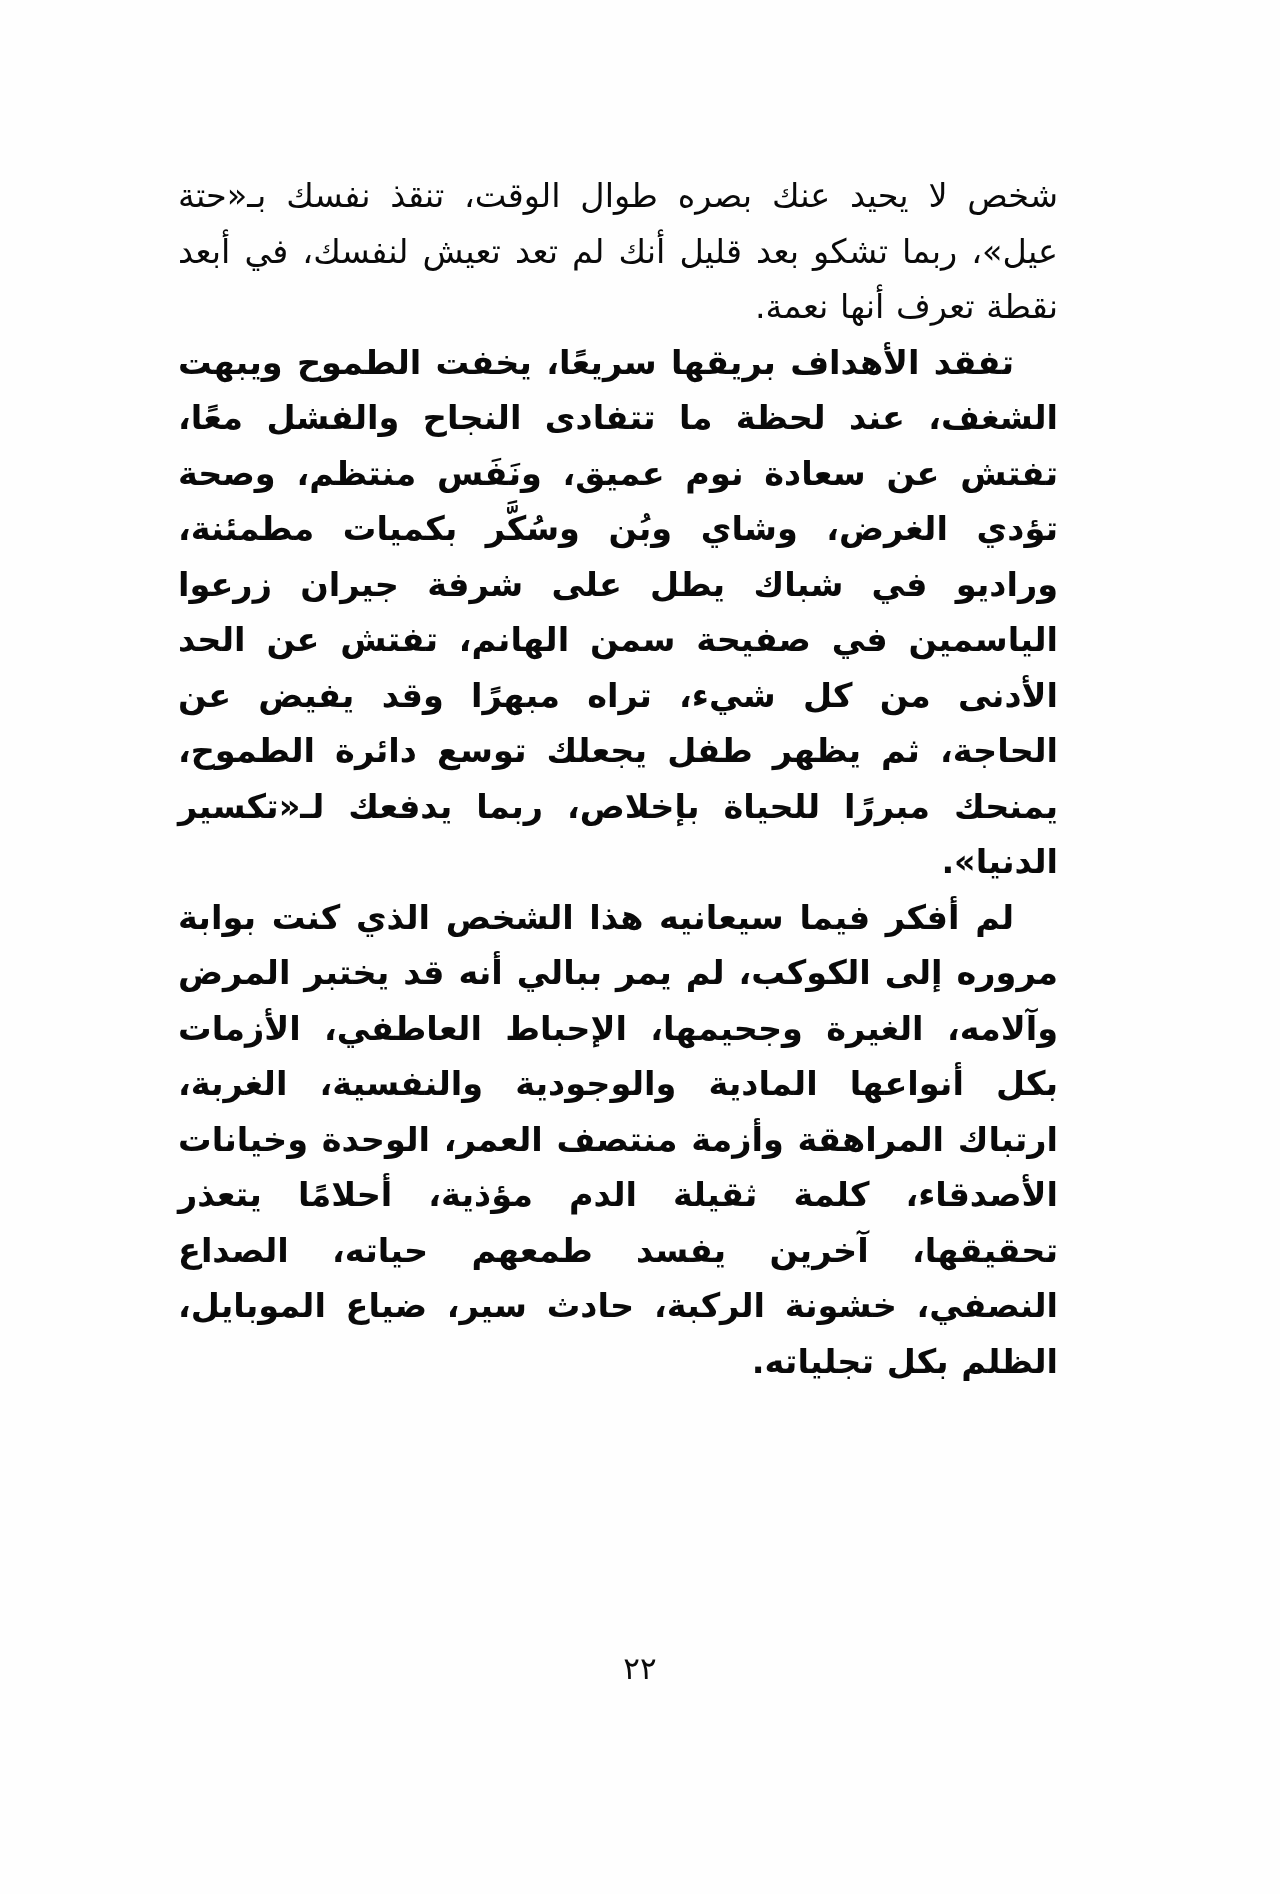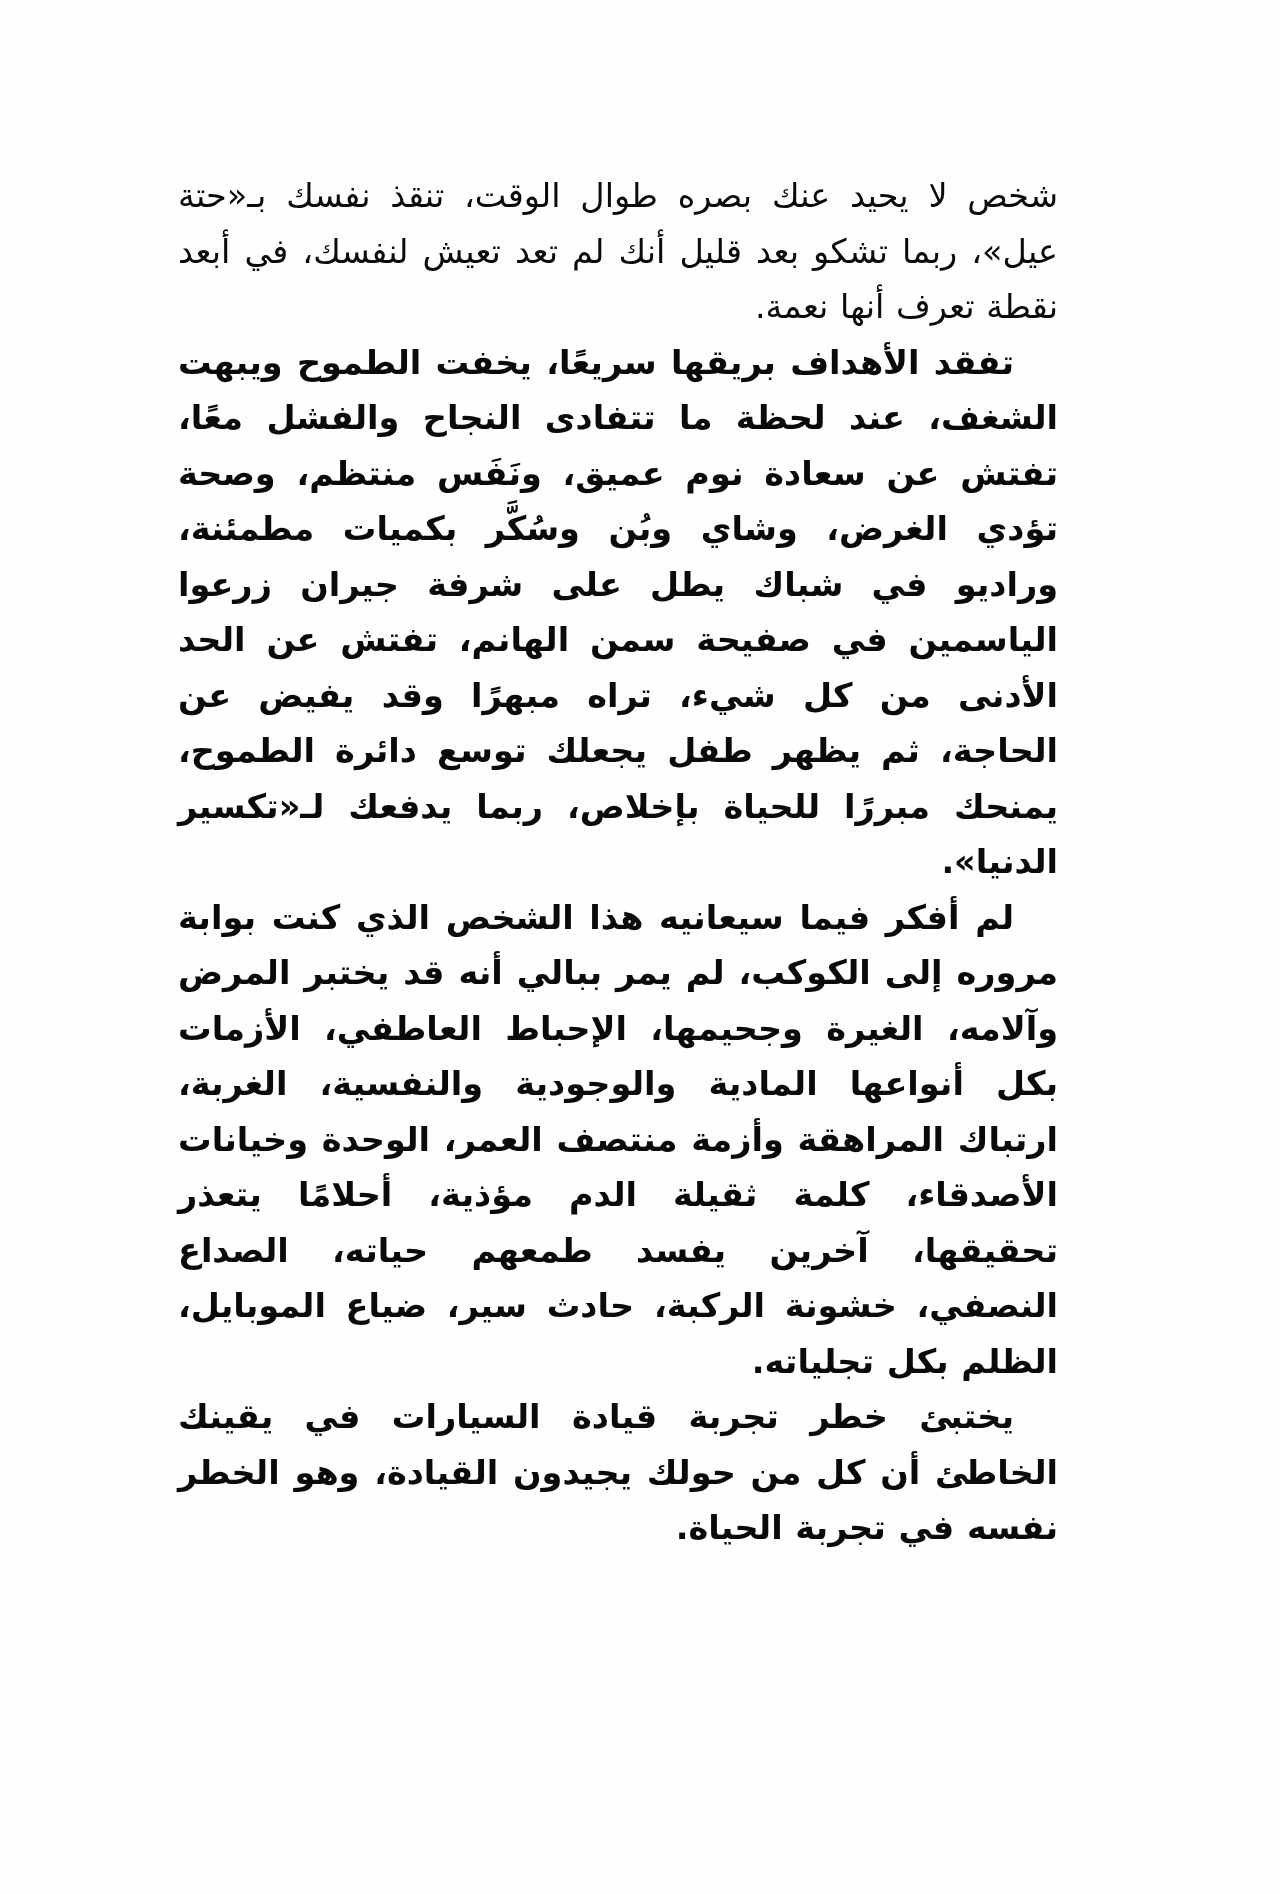--- a/index.html
+++ b/index.html
@@ -77,18 +77,18 @@
 <div class="page">
 
   <div class="text-column">
 
     <p class="para">شخص لا يحيد عنك بصره طوال الوقت، تنقذ نفسك بـ«حتة عيل»، ربما تشكو بعد قليل أنك لم تعد تعيش لنفسك، في أبعد نقطة تعرف أنها نعمة.</p>
 
     <p class="para indent">تفقد الأهداف بريقها سريعًا، يخفت الطموح ويبهت الشغف، عند لحظة ما تتفادى النجاح والفشل معًا، تفتش عن سعادة نوم عميق، ونَفَس منتظم، وصحة تؤدي الغرض، وشاي وبُن وسُكَّر بكميات مطمئنة، وراديو في شباك يطل على شرفة جيران زرعوا الياسمين في صفيحة سمن الهانم، تفتش عن الحد الأدنى من كل شيء، تراه مبهرًا وقد يفيض عن الحاجة، ثم يظهر طفل يجعلك توسع دائرة الطموح، يمنحك مبررًا للحياة بإخلاص، ربما يدفعك لـ«تكسير الدنيا».</p>
 
     <p class="para indent">لم أفكر فيما سيعانيه هذا الشخص الذي كنت بوابة مروره إلى الكوكب، لم يمر ببالي أنه قد يختبر المرض وآلامه، الغيرة وجحيمها، الإحباط العاطفي، الأزمات بكل أنواعها المادية والوجودية والنفسية، الغربة، ارتباك المراهقة وأزمة منتصف العمر، الوحدة وخيانات الأصدقاء، كلمة ثقيلة الدم مؤذية، أحلامًا يتعذر تحقيقها، آخرين يفسد طمعهم حياته، الصداع النصفي، خشونة الركبة، حادث سير، ضياع الموبايل، الظلم بكل تجلياته.</p>
 
-    <p class="para indent">يختبئ خطر تجربة قيادة السيارات في يقينك الخاطئ أن كل من حولك يجيدون القيادة، وهو الخطر نفسه في تجربة الحياة.</p>
 
   </div>
 
+  <div class="page-number">٢٢</div>
 
 </div>
 
 </body></html>

